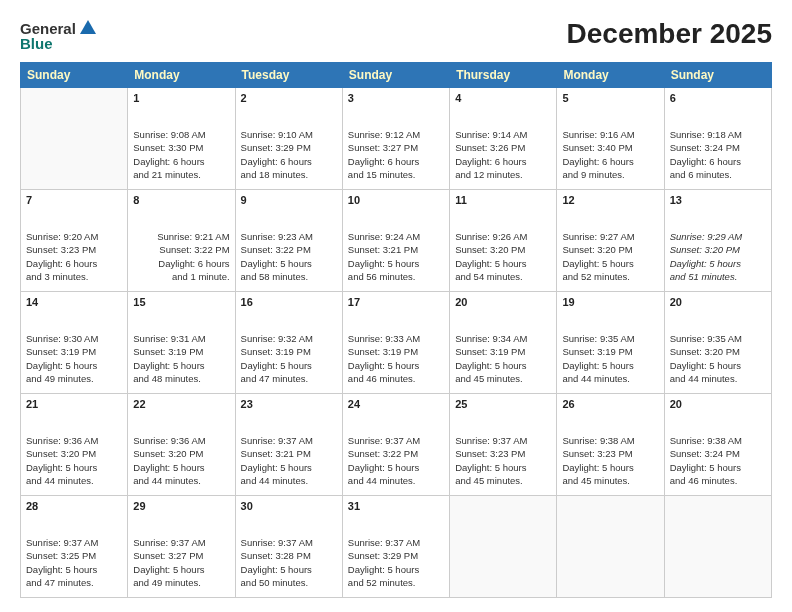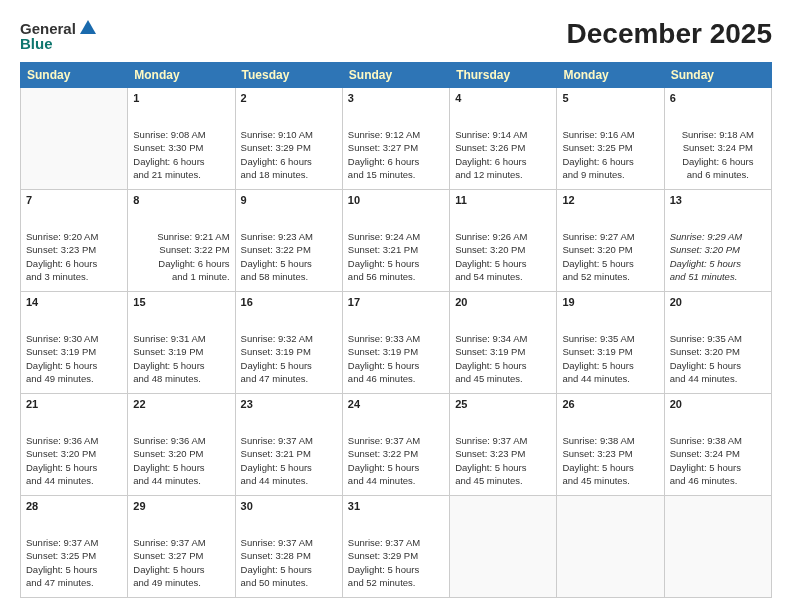--- a/index.html
+++ b/index.html
@@ -134,27 +134,27 @@
           <td>
             <div class="day-num">4</div>
             <div class="day-info" style="white-space: pre-line;">Sunrise: 9:14 AM
 Sunset: 3:26 PM
 Daylight: 6 hours
 and 12 minutes.</div>
           </td>
           <td>
             <div class="day-num">5</div>
             <div class="day-info" style="white-space: pre-line;">Sunrise: 9:16 AM
-Sunset: 3:25 PM
+Sunset: 3:40 PM
 Daylight: 6 hours
 and 9 minutes.</div>
           </td>
           <td>
             <div class="day-num">6</div>
-            <div class="day-info" style="white-space: pre-line; text-align: center;">Sunrise: 9:18 AM
+            <div class="day-info" style="white-space: pre-line;">Sunrise: 9:18 AM
 Sunset: 3:24 PM
 Daylight: 6 hours
 and 6 minutes.</div>
           </td>
         </tr>
         <tr>
           <td>
             <div class="day-num">7</div>
             <div class="day-info" style="white-space: pre-line;">Sunrise: 9:20 AM
 Sunset: 3:23 PM

